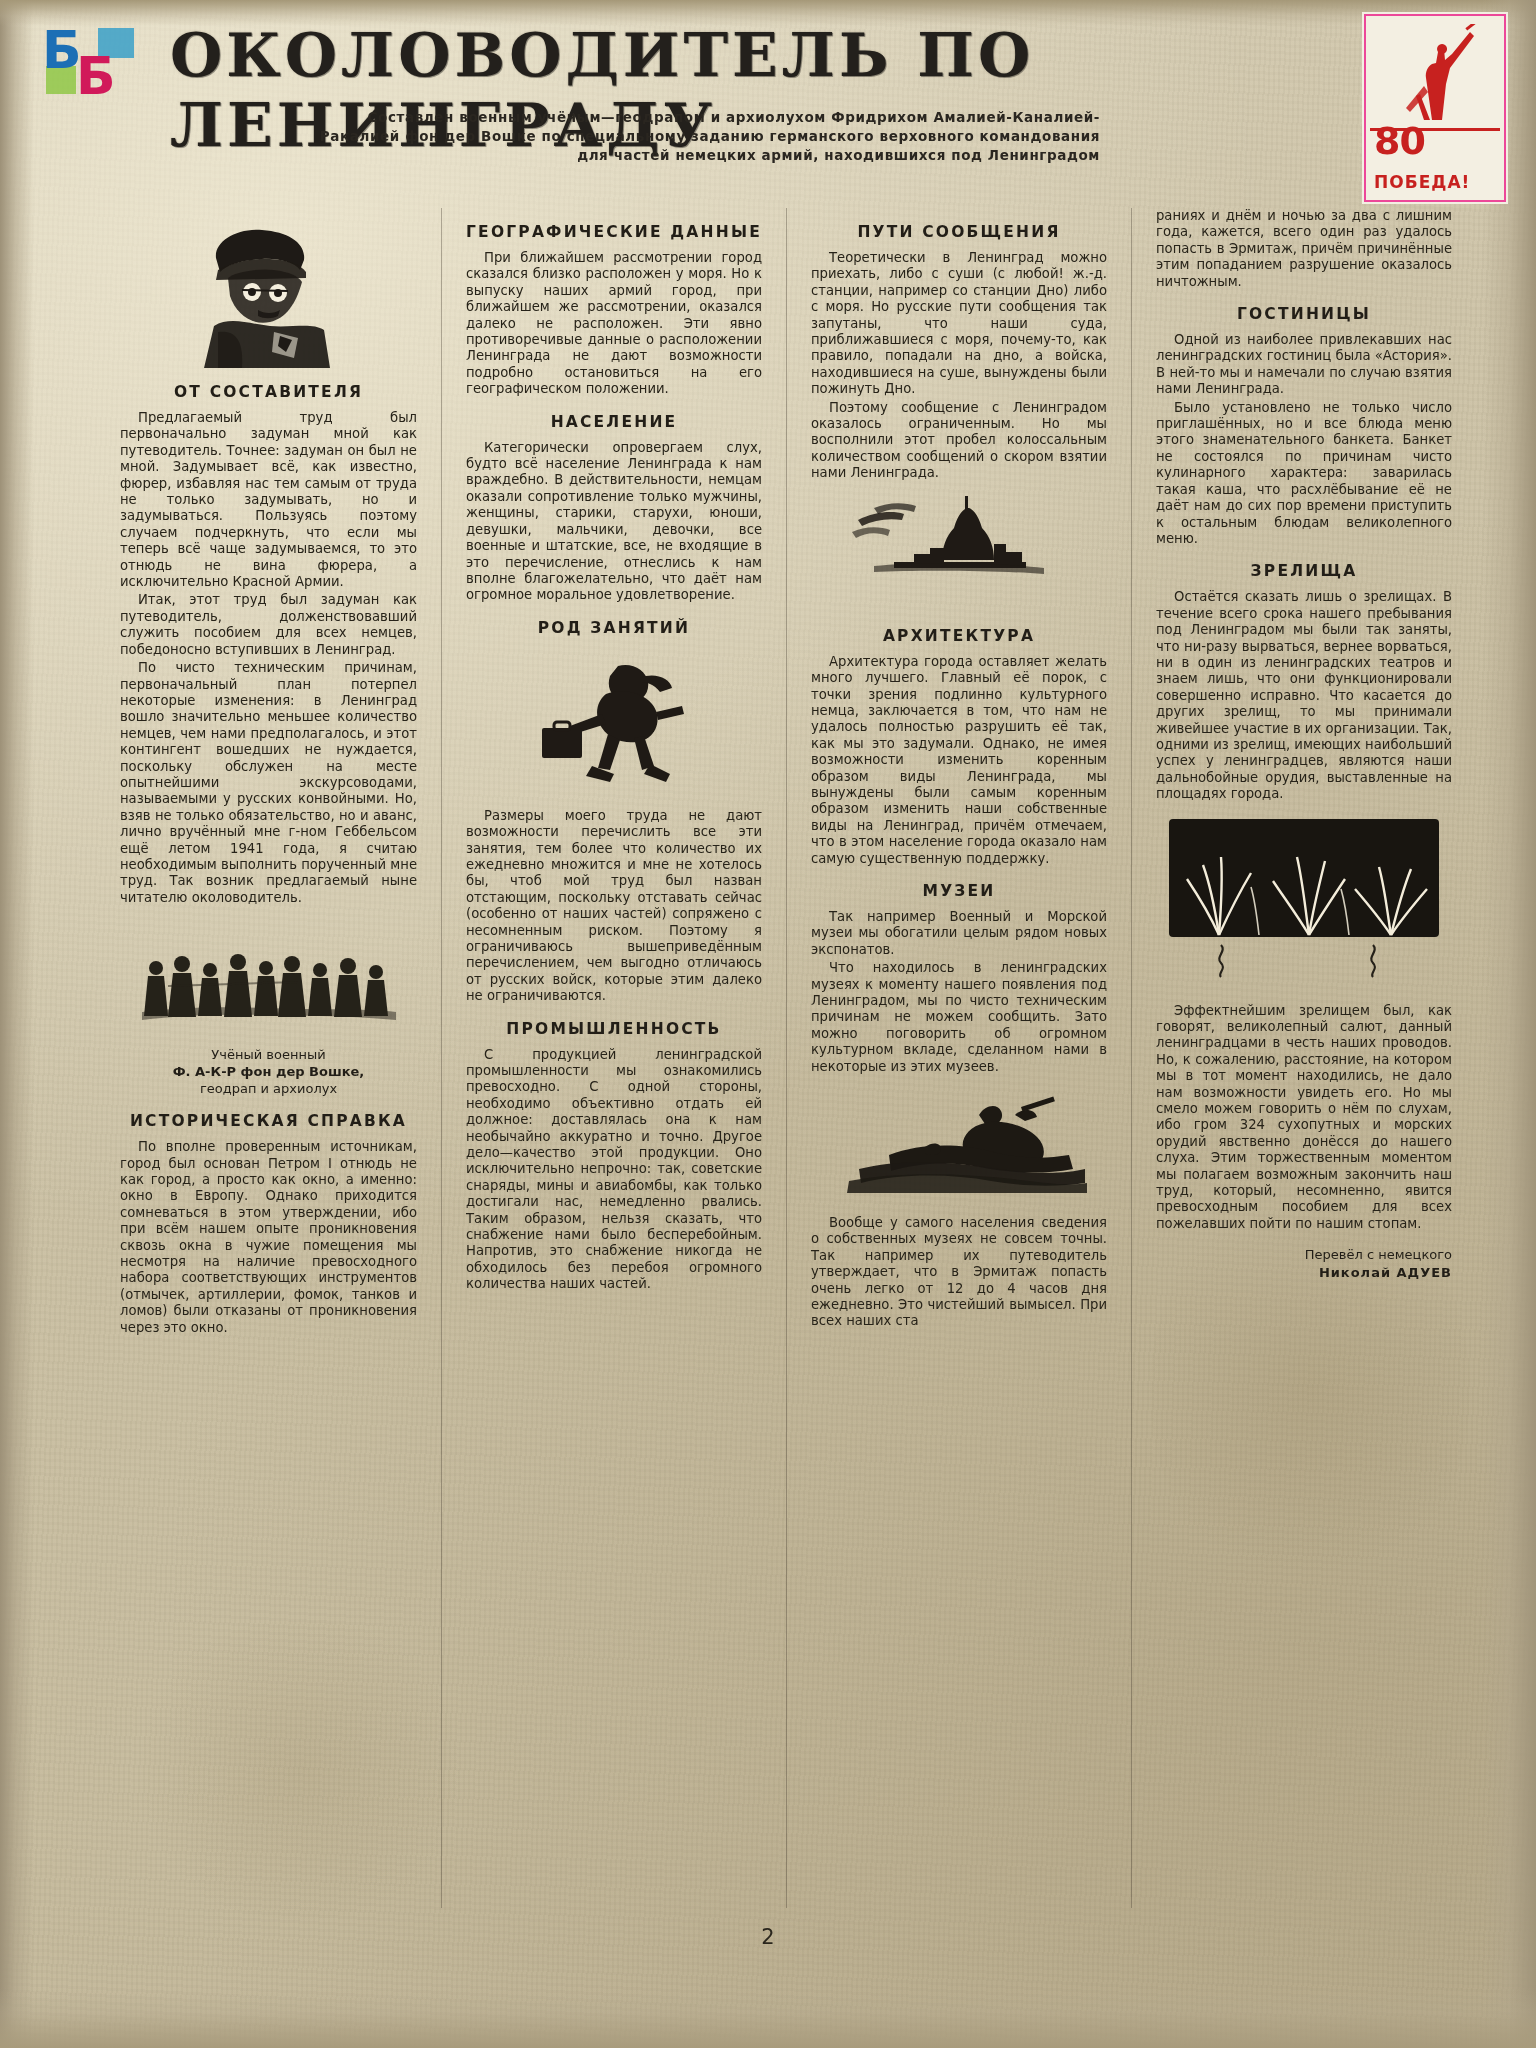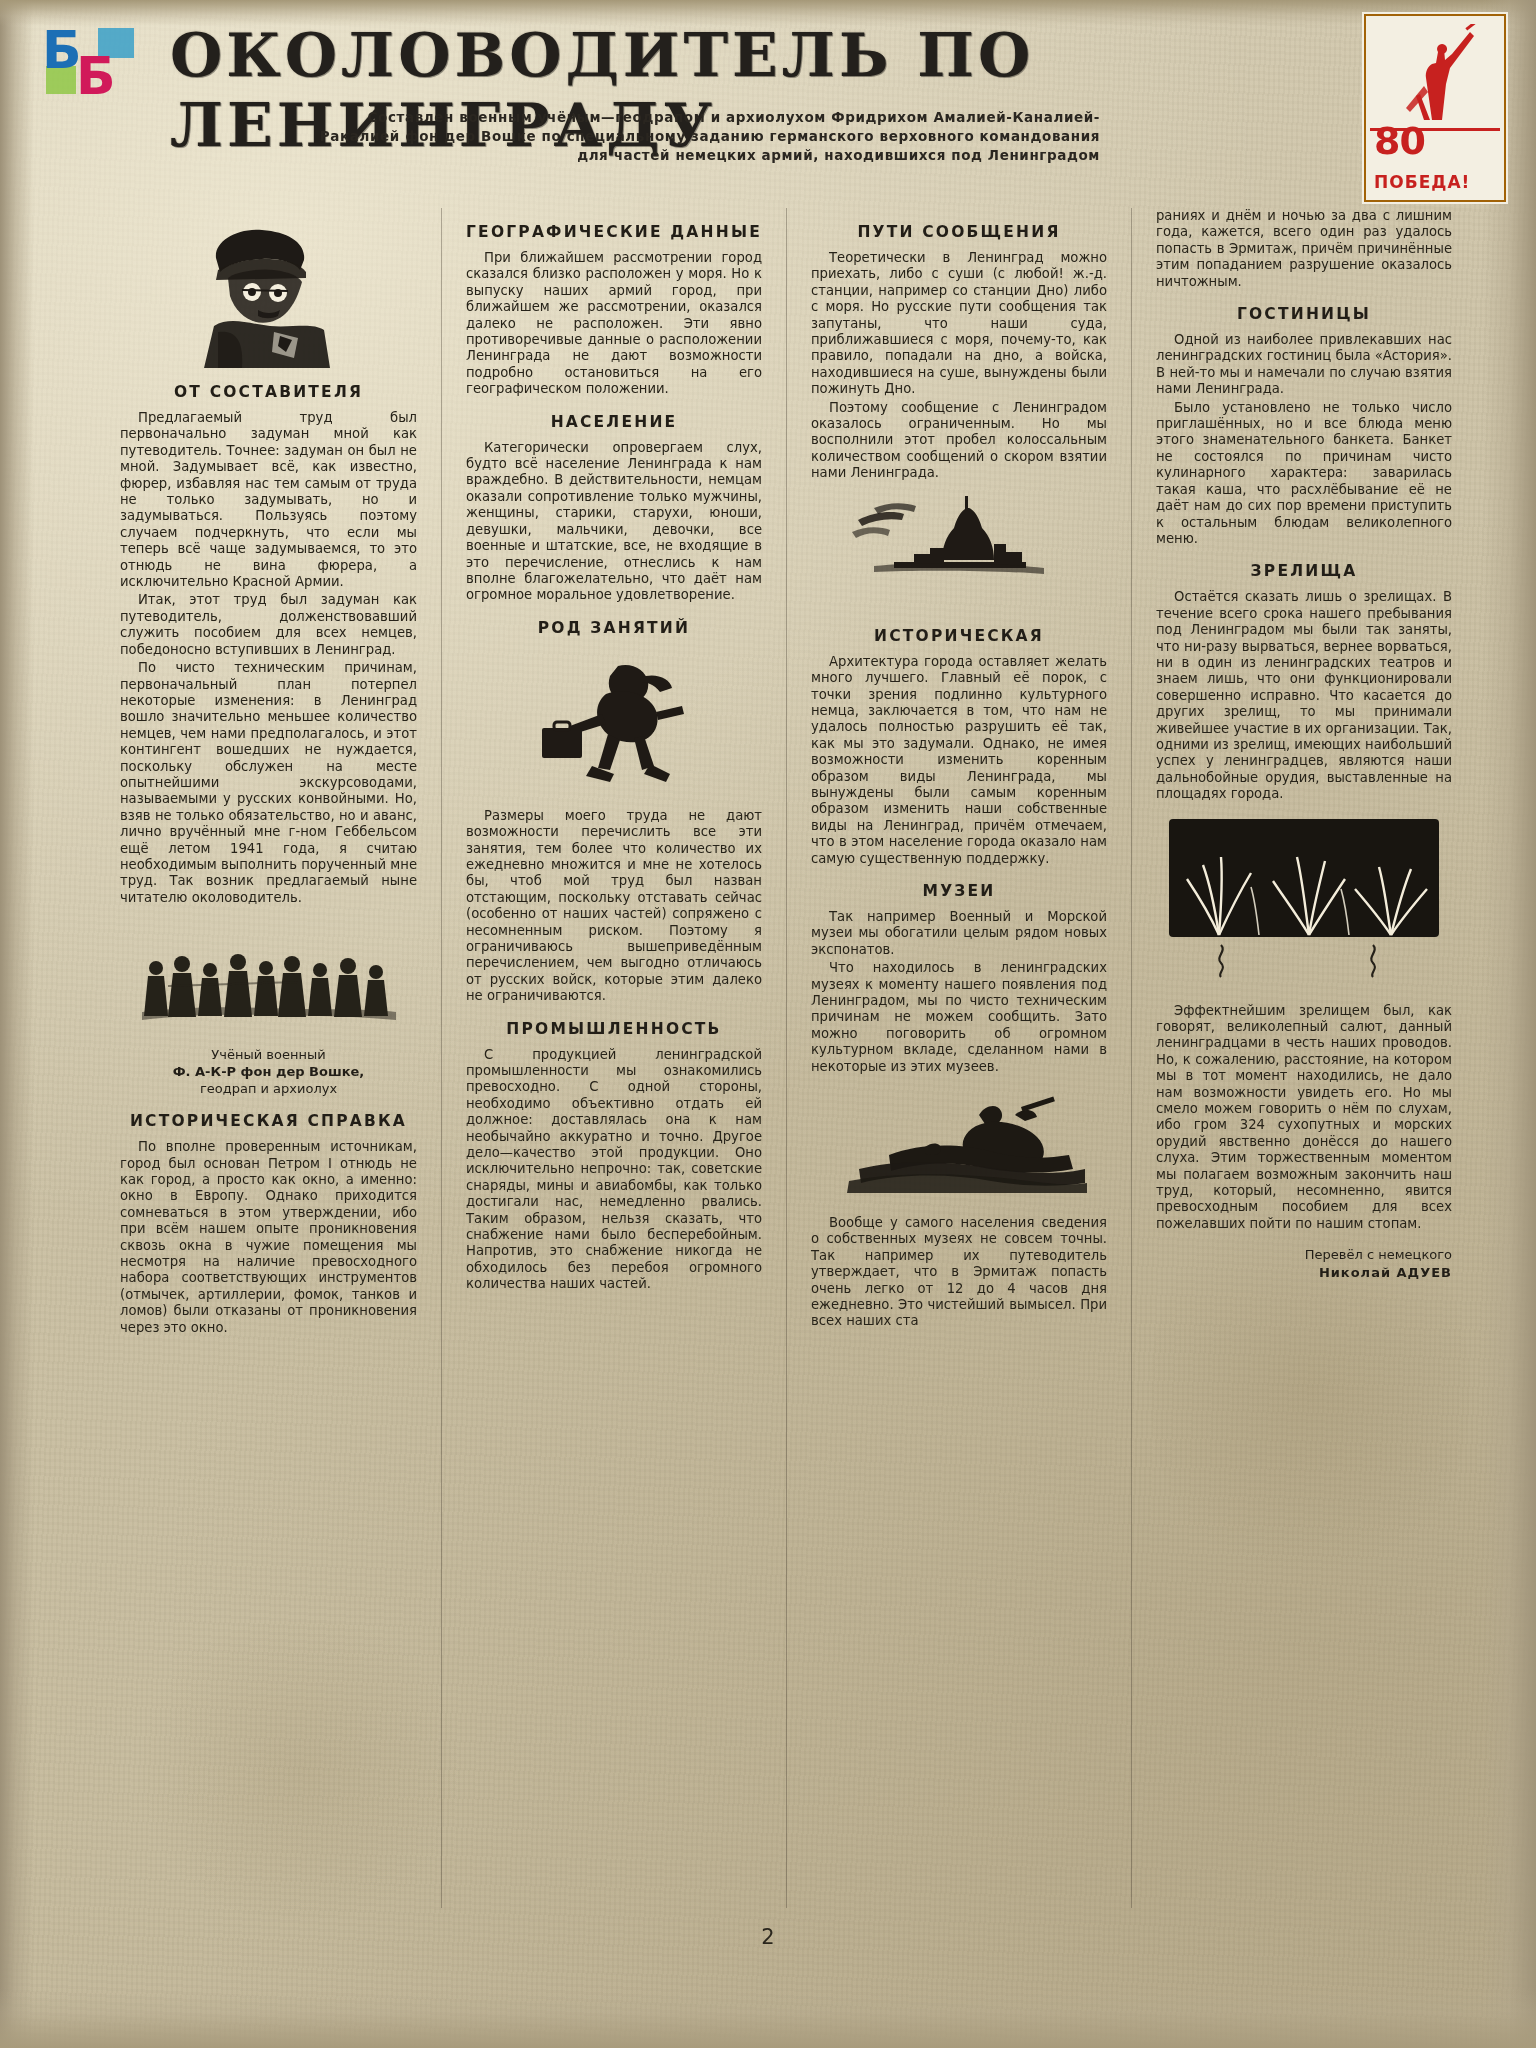--- a/index.html
+++ b/index.html
@@ -48,21 +48,21 @@
     font-weight:bold;font-size:52px;line-height:52px;
   }
   .logo .b1{left:0;top:0;color:#1c6fb5;}
   .logo .b2{left:34px;top:26px;color:#d11a5a;}
   .logo .sq{position:absolute;left:56px;top:4px;width:36px;height:30px;background:#3aa0c8;opacity:.85;}
   .logo .sq2{position:absolute;left:4px;top:42px;width:30px;height:28px;background:#8bc63f;opacity:.8;}
 
   
   .emblem{
     position:absolute;right:30px;top:14px;width:138px;height:184px;
-    background:#f3efe2;border:2px solid #a16207;box-shadow:0 0 0 2px #f3efe2;
+    background:#f3efe2;border:2px solid #ec4899;box-shadow:0 0 0 2px #f3efe2;
   }
   .emblem .statue{
     position:absolute;left:0;top:8px;width:138px;height:110px;
   }
   .emblem .eighty{
     position:absolute;left:8px;bottom:40px;font-family:"DejaVu Sans", sans-serif;
     font-weight:bold;font-size:38px;color:#c7211f;letter-spacing:-1px;line-height:38px;
   }
   .emblem .pobeda{
     position:absolute;left:8px;bottom:8px;font-family:"DejaVu Sans", sans-serif;
@@ -277,21 +277,21 @@
         <path d="M172 60 h16 v10 h-16 z"></path>
           <path d="M80 62 h16 v8 h-16 z"></path>
         <path d="M60 70 h132 v6 h-132 z"></path>
         <path d="M40 74 C80 70 160 70 210 76 L210 82 C160 78 80 78 40 80 Z" opacity=".6"></path>
         <path d="M24 28 C40 20 58 18 70 22 L68 28 C54 26 40 28 28 34 Z" opacity=".85"></path>
         <path d="M40 16 C54 10 70 10 82 14 L80 20 C66 16 54 16 44 22 Z" opacity=".7"></path>
         <path d="M18 40 C30 34 46 34 56 38 L54 44 C44 40 32 40 22 46 Z" opacity=".6"></path>
       </g>
     </svg>
 
-    <h2 class="sec">ИСТОРИЧЕСКАЯ</h2>
+    <h2 class="sec">АРХИТЕКТУРА</h2>
     <p>Архитектура города оставляет желать много лучшего. Главный её порок, с точки зрения подлинно культурного немца, заключается в том, что нам не удалось полностью разрушить её так, как мы это задумали. Однако, не имея возможности изменить коренным образом виды Ленинграда, мы вынуждены были самым коренным образом изменить наши собственные виды на Ленинград, причём отмечаем, что в этом население города оказало нам самую существенную поддержку.</p>
     <h2 class="sec">МУЗЕИ</h2>
     <p>Так например Военный и Морской музеи мы обогатили целым рядом новых экспонатов.</p>
     <p>Что находилось в ленинградских музеях к моменту нашего появления под Ленинградом, мы по чисто техническим причинам не можем сообщить. Зато можно поговорить об огромном культурном вкладе, сделанном нами в некоторые из этих музеев.</p>
 
     <svg class="illu ink" width="260" height="120" viewBox="0 0 260 120">
       <g fill="#221e18">
         <path d="M150 30 C156 20 168 18 172 26 C176 34 168 42 158 42 Z"></path>
         <path d="M156 38 C172 34 196 40 208 52 C220 64 216 80 198 84 C176 88 150 82 138 70 C128 60 136 42 156 38 Z"></path>
         <path d="M60 70 C90 58 130 58 160 66 C190 74 216 74 240 70 L244 84 C212 90 180 88 150 82 C120 76 90 78 62 86 Z"></path>

